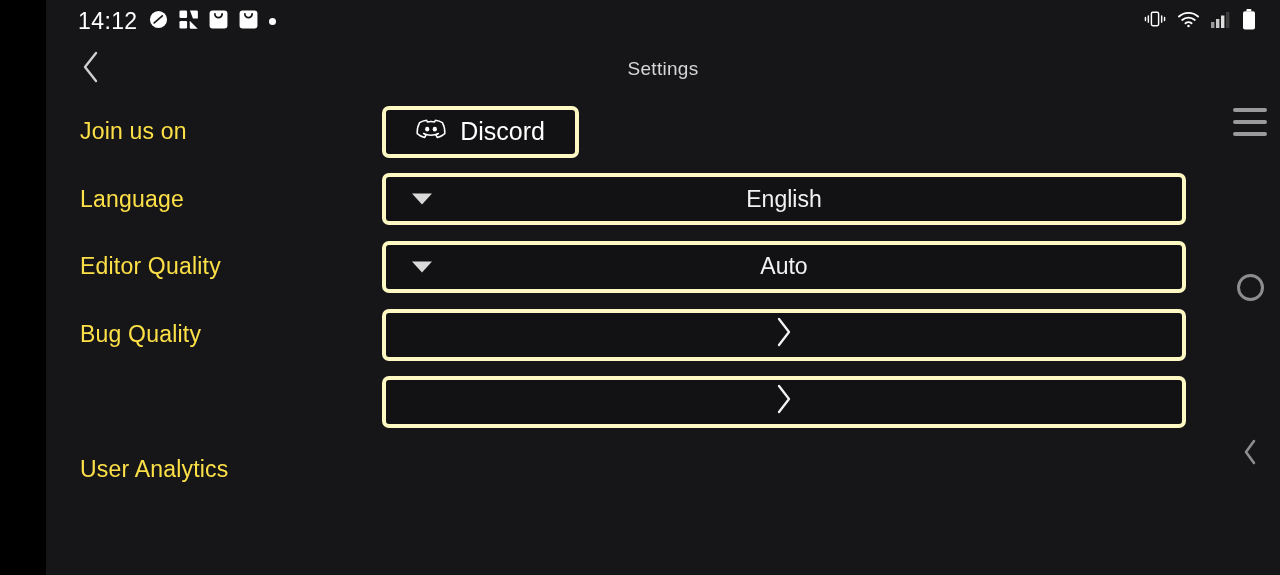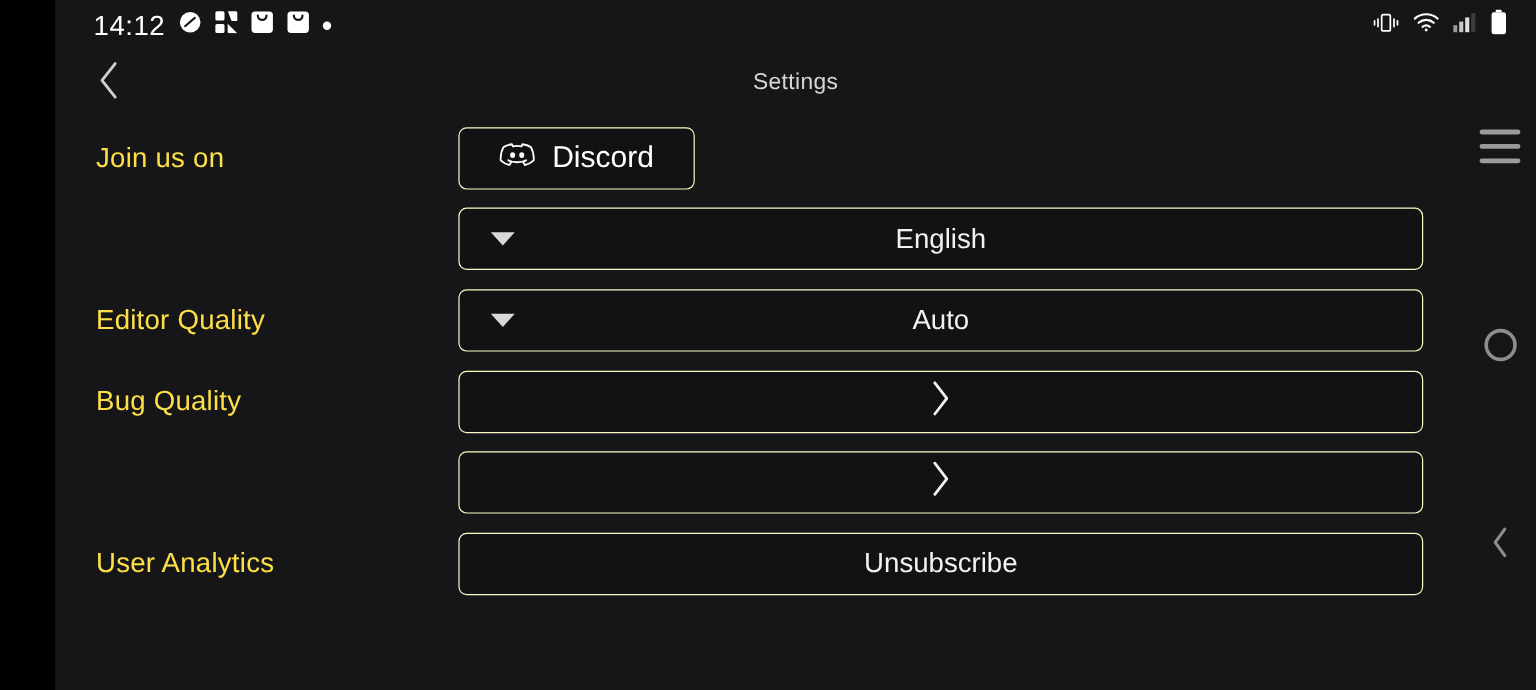--- a/index.html
+++ b/index.html
@@ -81,21 +81,21 @@
     font-family:"Liberation Sans Narrow","Liberation Sans",sans-serif;
     white-space:nowrap;
   }
   .ctrl-area {
     position:absolute; left:336px;
     width:804px;
     display:flex; align-items:center;
   }
   .btn {
     background:#121214;
-    border:1px solid #fef9c3;
+    border:4px solid #fef9c3;
     border-radius:7px;
     height:52px;
     display:flex; align-items:center; justify-content:center;
     color:#f2f2f2;
     font-size:23px;
     font-family:"Liberation Sans Narrow","Liberation Sans",sans-serif;
     cursor:pointer;
     position:relative;
   }
   .btn.full  { width:804px; }
@@ -234,20 +234,21 @@
                 <ellipse cx="11.2" cy="12.2" rx="2.1" ry="2.4" fill="#ffffff"></ellipse>
                 <ellipse cx="18.8" cy="12.2" rx="2.1" ry="2.4" fill="#ffffff"></ellipse>
               </svg>
             </span>
             <span class="d-label">Discord</span>
           </div>
         </div>
       </div>
 
       <div class="row">
+        <div class="row-label">Language</div>
         <div class="ctrl-area">
           <div class="btn full">
             <span class="dropdown-caret"></span>
             <span>English</span>
           </div>
         </div>
       </div>
 
 
       <div class="row">
@@ -280,25 +281,20 @@
               <svg width="20" height="32" viewBox="0 0 20 32">
                 <path d="M5 3 L15 16 L5 29" fill="none" stroke="#f2f2f2" stroke-width="2.3" stroke-linecap="round" stroke-linejoin="round"></path>
               </svg>
             </span>
           </div>
         </div>
       </div>
 
       <div class="row">
         <div class="row-label">User Analytics</div>
-        <div class="ctrl-area">
-          <div class="btn full">
-            <span>Unsubscribe</span>
-          </div>
-        </div>
       </div>
 
     </div>
 
     <div class="sysnav-hamburger">
       <span></span>
       <span></span>
       <span></span>
     </div>
 

